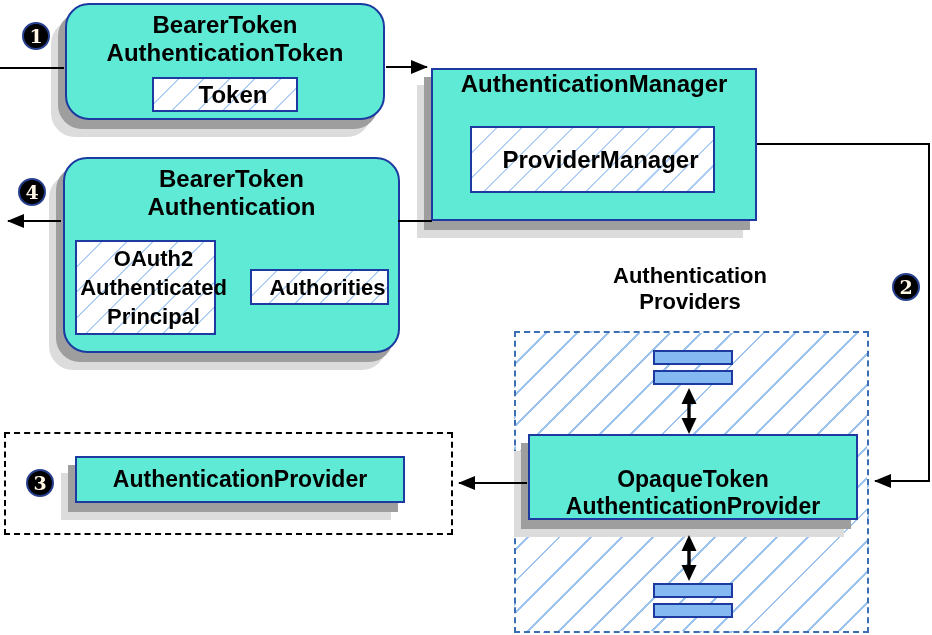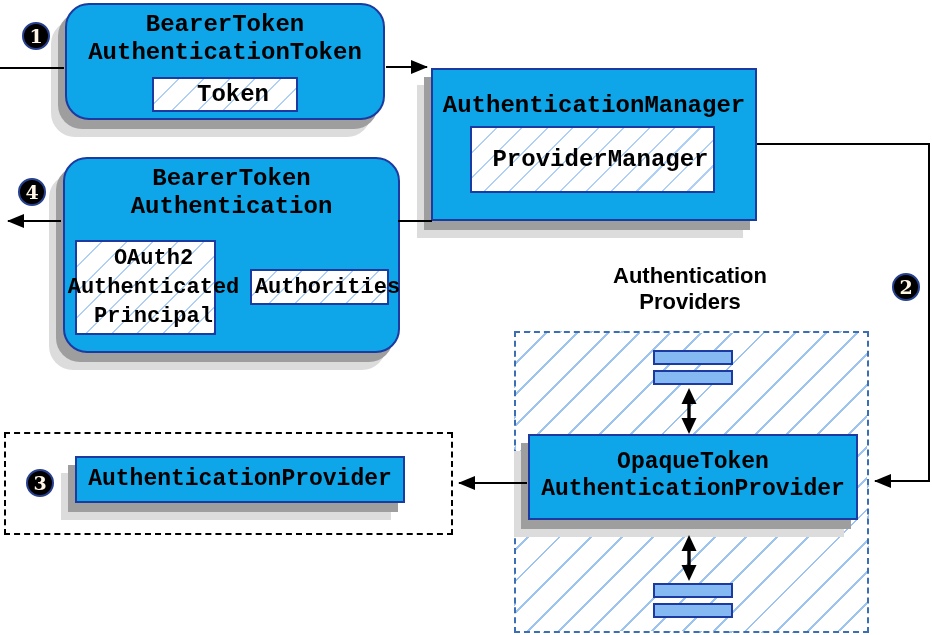--- a/index.html
+++ b/index.html
@@ -3,24 +3,23 @@
 <meta charset="utf-8">
 <style>
   html,body{margin:0;padding:0;background:#ffffff;}
   .canvas{
     position:relative;width:932px;height:635px;background:#ffffff;overflow:hidden;
     font-family:"Liberation Sans", sans-serif;color:#000;
   }
   .abs{position:absolute;box-sizing:border-box;}
   
   .bluebox{
-    background:#0ea5e9;
+    background:#5eead4;
     border:2px solid #1C3AA0;
     box-shadow:-7px 9px 0 #9e9e9e, -14px 17px 0 #dcdcdc;
-    font-family:Liberation Mono, monospace;
   }
   .rounded{border-radius:24px;}
   .title{
     text-align:center;font-weight:bold;font-size:24px;line-height:28px;
     padding-top:6px;white-space:nowrap;
   }
   .title2{font-size:23px;line-height:27px;}
   
   .hatchbox{
     background:
@@ -71,21 +70,21 @@
     <div class="title">
       <div>BearerToken</div>
       <div>AuthenticationToken</div>
     </div>
     <div class="abs hatchbox" style="left:85px;top:72px;width:146px;height:35px;">
       <span>Token</span>
     </div>
   </div>
 
   <div class="abs bluebox" style="left:431px;top:68px;width:326px;height:153px;">
-    <div class="title" style="padding-top:22px;">AuthenticationManager</div>
+    <div class="title" style="padding-top:0;">AuthenticationManager</div>
     <div class="abs hatchbox" style="left:37px;top:56px;width:245px;height:67px;">
       <span>ProviderManager</span>
     </div>
   </div>
 
   <div class="abs bluebox rounded" style="left:63px;top:157px;width:337px;height:196px;">
     <div class="title">
       <div>BearerToken</div>
       <div>Authentication</div>
     </div>
@@ -104,21 +103,21 @@
   <div class="abs freelabel" style="left:595px;top:263px;width:190px;">
     <div>Authentication</div>
     <div>Providers</div>
   </div>
 
   <div class="abs providers-container" style="left:514px;top:331px;width:355px;height:302px;">
     <div class="abs bar" style="left:137px;top:17px;width:80px;height:15px;"></div>
     <div class="abs bar" style="left:137px;top:37px;width:80px;height:15px;"></div>
 
     <div class="abs bluebox" style="left:12px;top:101px;width:330px;height:86px;">
-      <div class="title title2" style="padding-top:13px;">
+      <div class="title title2" style="padding-top:30px;">
         <div>OpaqueToken</div>
         <div>AuthenticationProvider</div>
       </div>
     </div>
 
     <div class="abs bar" style="left:137px;top:250px;width:80px;height:15px;"></div>
     <div class="abs bar" style="left:137px;top:270px;width:80px;height:15px;"></div>
   </div>
 
   <div class="abs introspector-container" style="left:4px;top:432px;width:449px;height:103px;">

